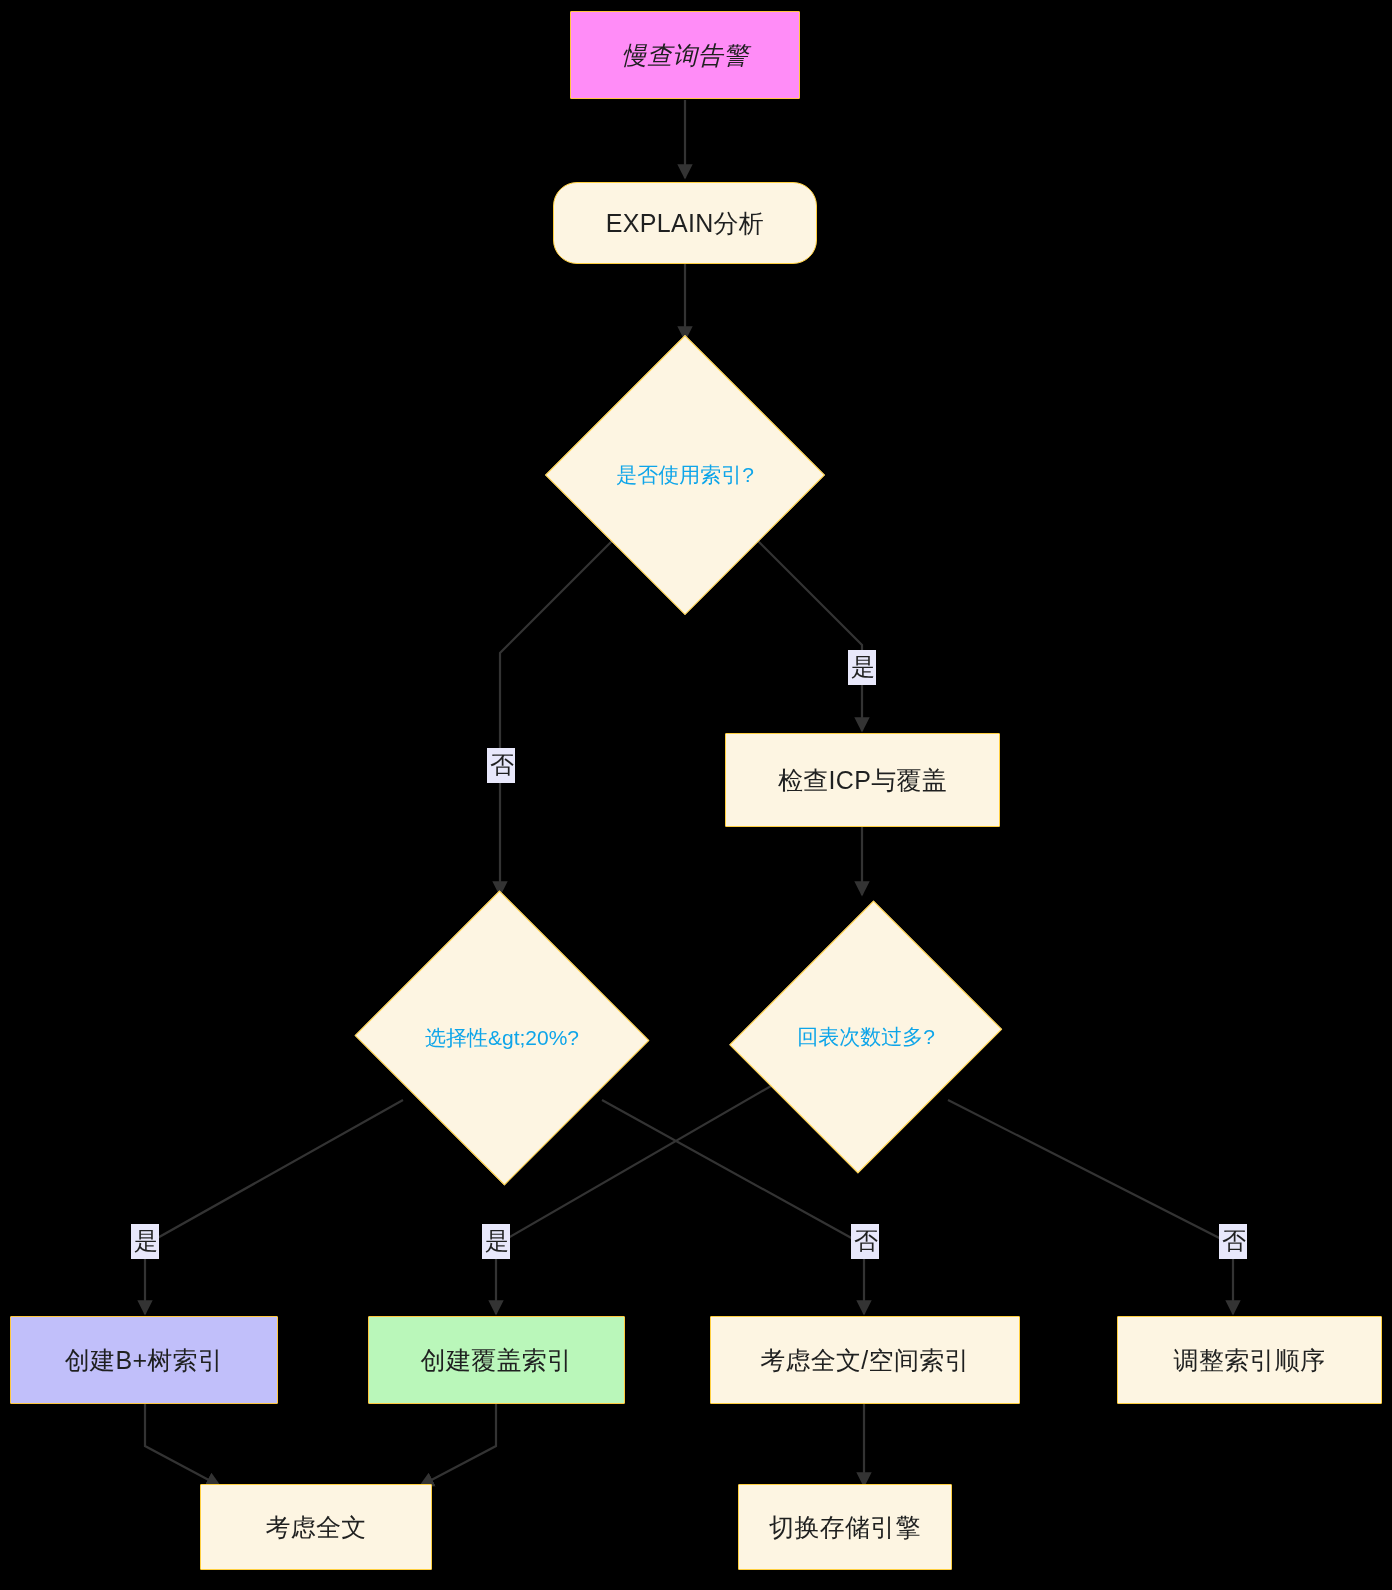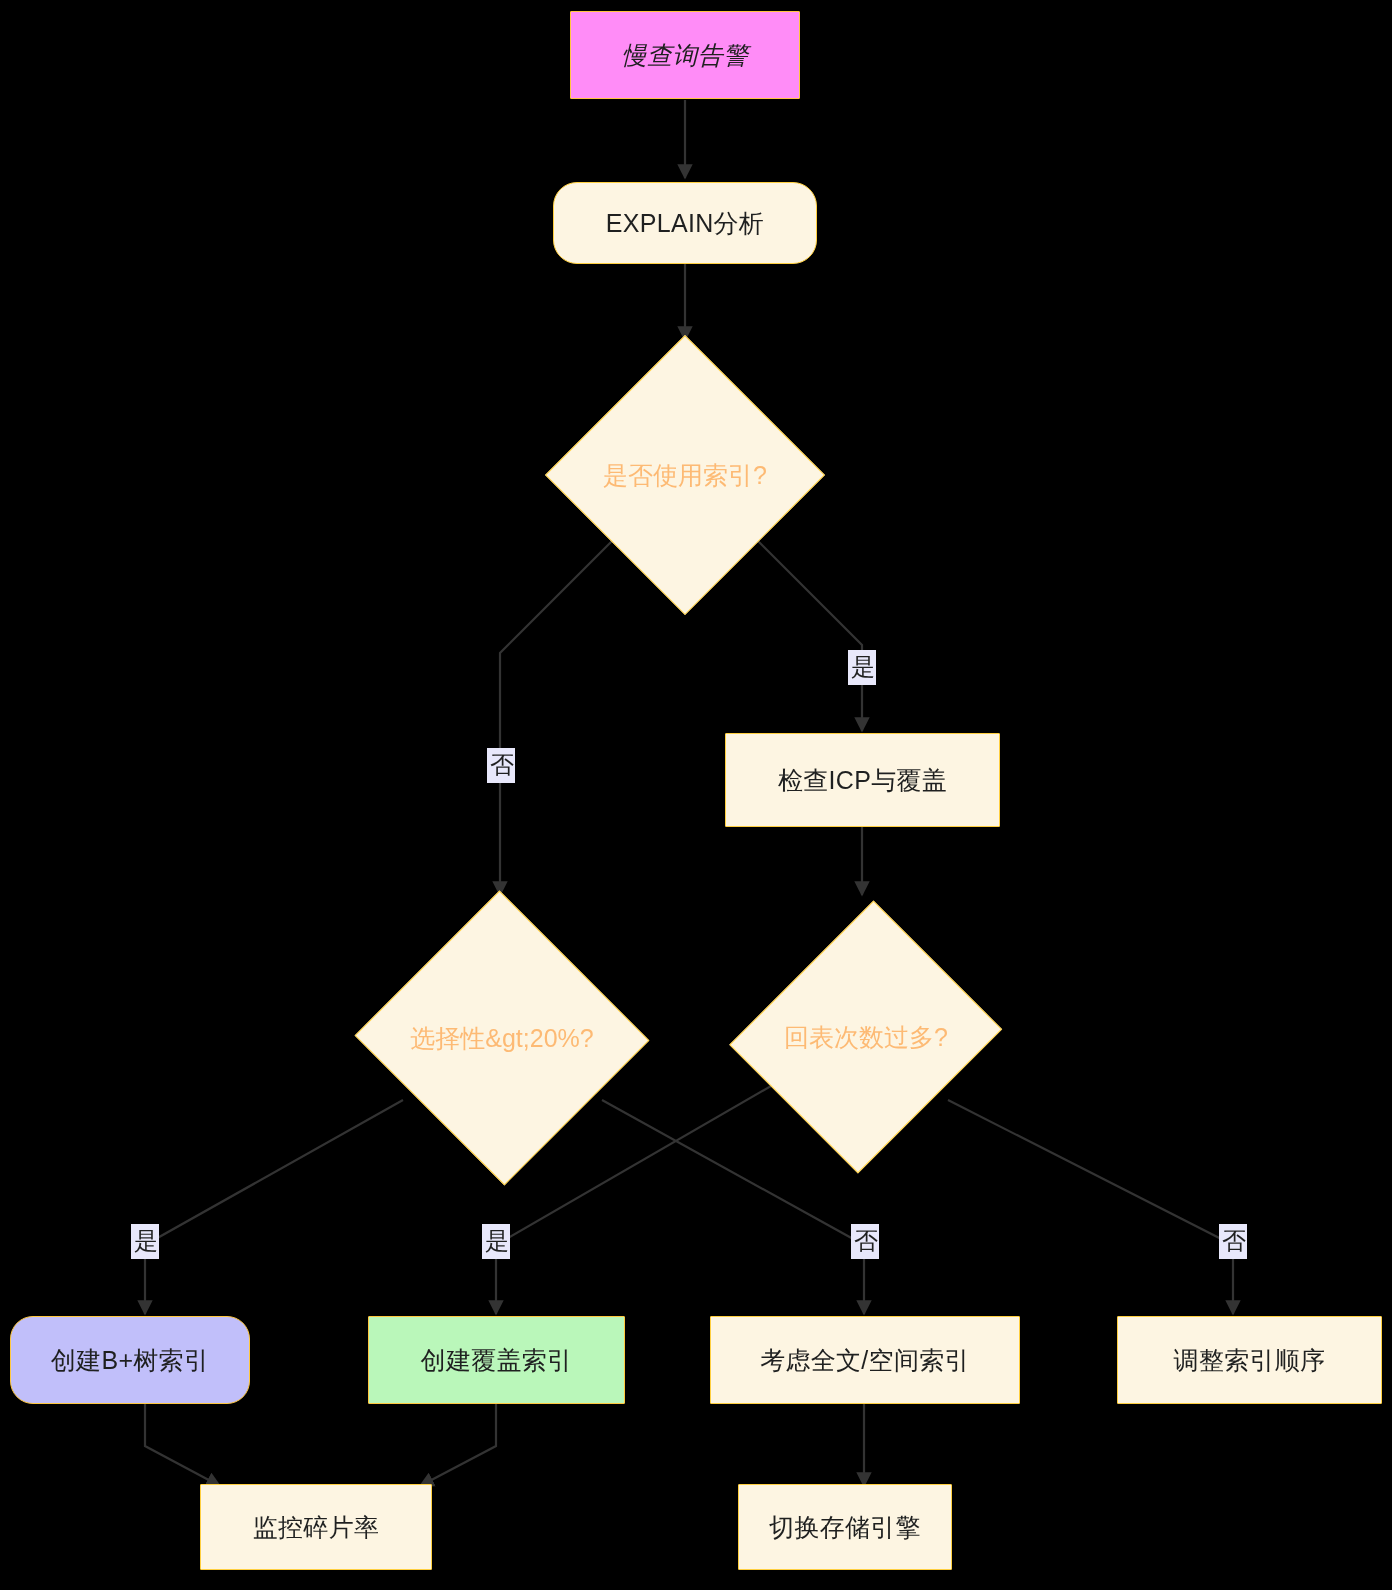--- a/index.html
+++ b/index.html
@@ -54,22 +54,22 @@
     left:50%; top:50%;
     width:70.7%; height:70.7%;
     transform:translate(-50%,-50%) rotate(45deg);
     background:#fdf5e2;
     border:1.6px solid #ffcf3f;
     box-sizing:border-box;
   }
   .diamond .dlabel{
     position:relative;
     z-index:2;
-    font-size:25px;
-    color:#fdba74;
+    font-size:21px;
+    color:#0ea5e9;
     white-space:nowrap;
   }
 
   
   .edge-label{
     position:absolute;
     background:#e8e8fb;
     color:#1f2020;
     font-size:24px;
     line-height:1.15;
@@ -138,38 +138,38 @@
   <div class="diamond" style="left:352px; top:893px; width:300px; height:290px;">
     <div class="dshape"></div>
     <span class="dlabel">选择性&amp;gt;20%?</span>
   </div>
 
   <div class="diamond" style="left:737px; top:893px; width:258px; height:288px;">
     <div class="dshape"></div>
     <span class="dlabel">回表次数过多?</span>
   </div>
 
-  <div class="node rect purple" style="left:10px; top:1316px; width:240px; height:88px;border-radius:23px;">
+  <div class="node rect purple" style="left:10px; top:1316px; width:268px; height:88px;">
     <span>创建B+树索引</span>
   </div>
 
   <div class="node rect green" style="left:368px; top:1316px; width:257px; height:88px;">
     <span>创建覆盖索引</span>
   </div>
 
   <div class="node rect" style="left:710px; top:1316px; width:310px; height:88px;">
     <span>考虑全文/空间索引</span>
   </div>
 
   <div class="node rect" style="left:1117px; top:1316px; width:265px; height:88px;">
     <span>调整索引顺序</span>
   </div>
 
   <div class="node rect" style="left:200px; top:1484px; width:232px; height:86px;">
-    <span>监控碎片率</span>
+    <span>考虑全文</span>
   </div>
 
   <div class="node rect" style="left:738px; top:1484px; width:214px; height:86px;">
     <span>切换存储引擎</span>
   </div>
 
   <div class="edge-label" style="left:487px; top:748px; width:28px;">否</div>
 
   <div class="edge-label" style="left:848px; top:650px; width:28px;">是</div>
 

